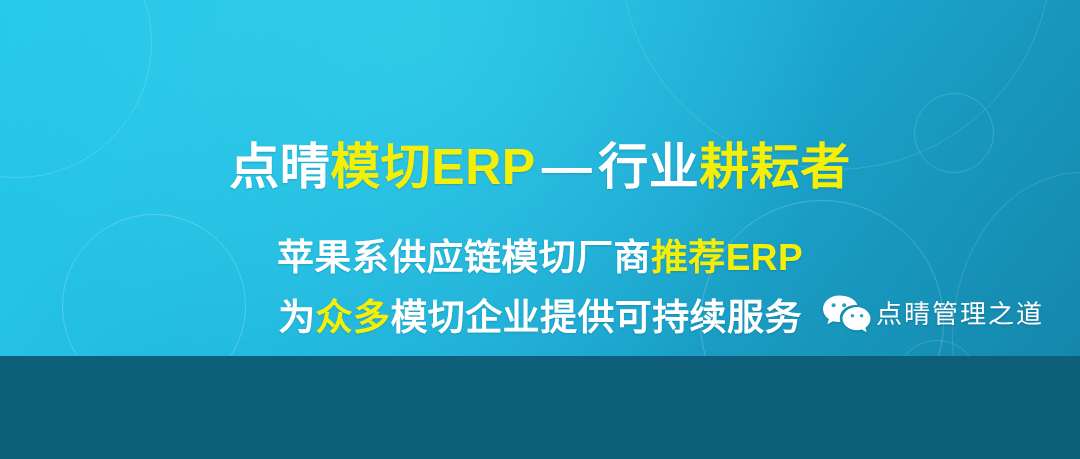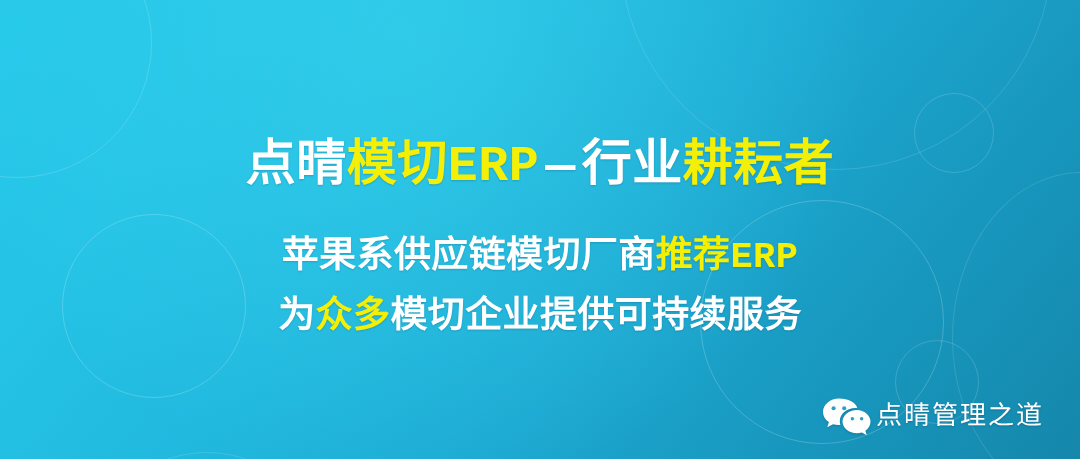--- a/index.html
+++ b/index.html
@@ -5,23 +5,23 @@
 <style>
   html, body {
     margin: 0;
     padding: 0;
     background: #0d5f7a;
   }
 
   .banner {
     position: relative;
     width: 1080px;
-    height: 459px;
+    height: 356px;
     overflow: hidden;
-    font-family: Liberation Mono, monospace;
+    font-family: Liberation Sans, sans-serif;
     
     background:
       radial-gradient(circle at 38% 8%, rgba(60, 215, 240, 0.55) 0%, rgba(60, 215, 240, 0) 58%),
       linear-gradient(128deg,
         #27c9ea 0%,
         #25c3e6 18%,
         #21b8de 38%,
         #1da9d2 58%,
         #1898bf 78%,
         #1587ab 100%);

